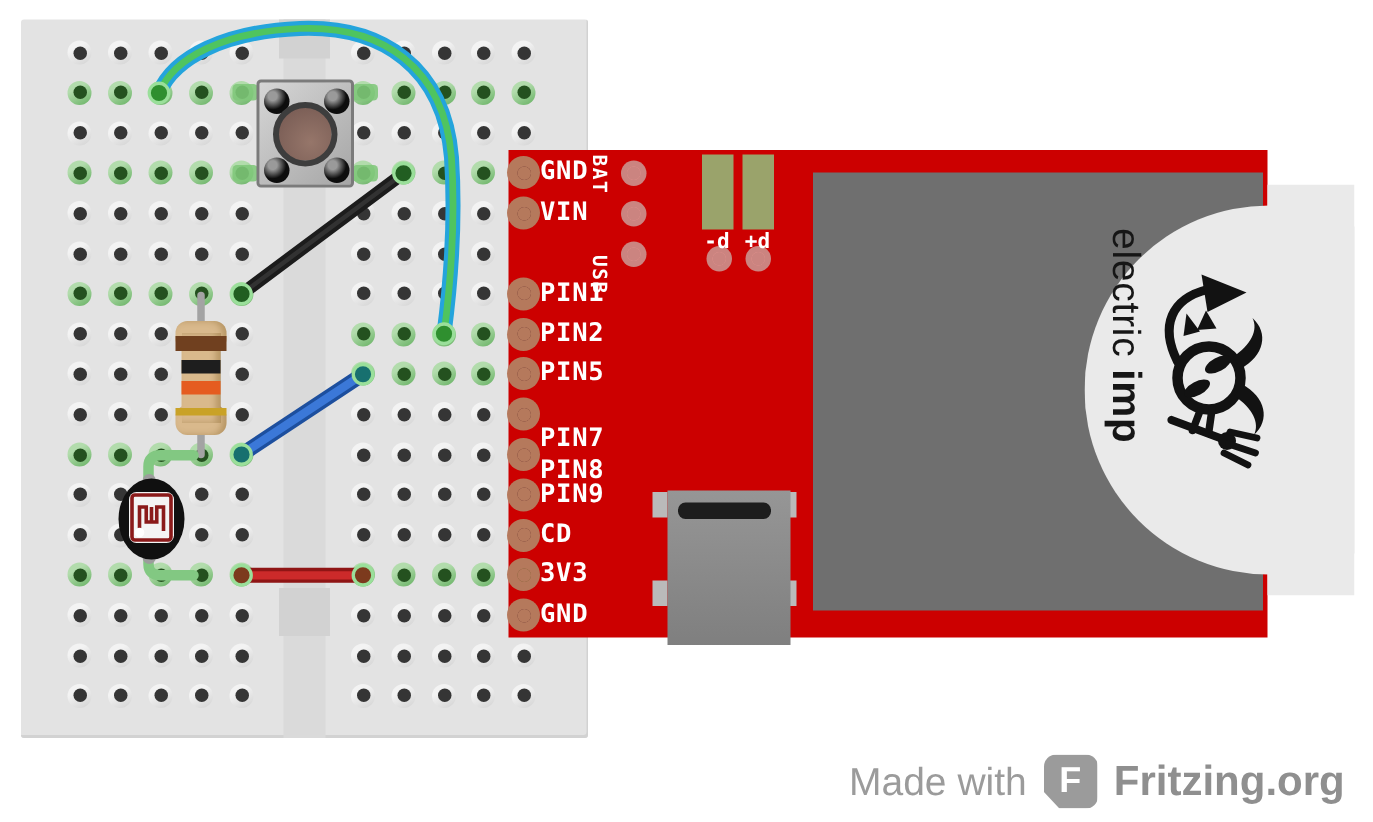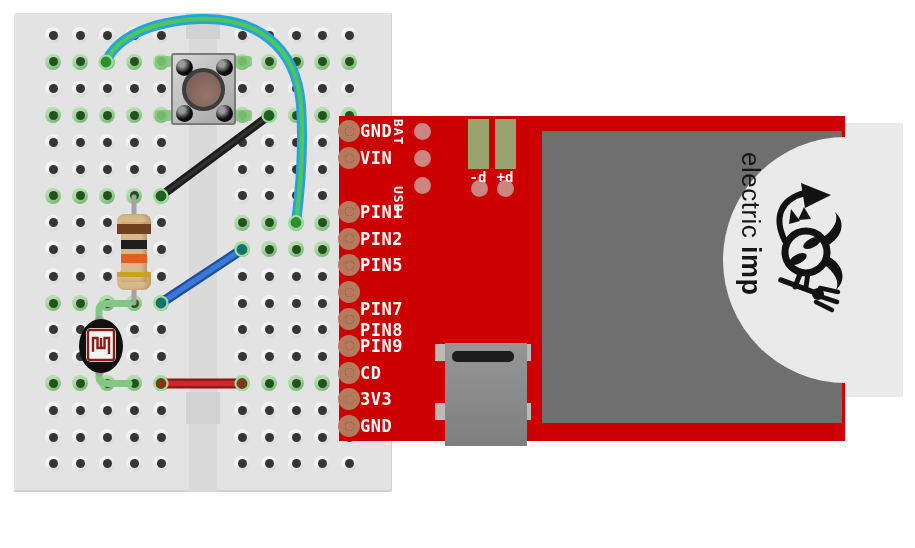--- a/index.html
+++ b/index.html
@@ -34,21 +34,21 @@
   #resistor{position:absolute;left:117px;top:214px;width:34px;height:76px;}
   .res-bulge{position:absolute;left:0;width:34px;height:20px;border-radius:8px;background:#d9b98c;box-shadow:inset -3px 0 4px rgba(120,85,30,.35);}
   #res-neck{position:absolute;left:4px;top:8px;width:26px;height:60px;background:#d9b98c;box-shadow:inset -3px 0 4px rgba(120,85,30,.35);}
   .res-band{position:absolute;}
   
   #ldr{position:absolute;left:79px;top:319px;width:44px;height:54px;}
   #ldr-body{position:absolute;left:0;top:0;width:44px;height:54px;border-radius:50%;background:#101010;}
   #ldr-face{position:absolute;left:7px;top:9px;width:30px;height:34px;background:#f4f4f4;border-radius:5px;}
   .ldr-stub{position:absolute;left:16px;width:9px;height:9px;border-radius:50%;background:#9c9c9c;}
   
-  #pcb{position:absolute;left:339px;top:100px;width:506px;height:325px;z-index:5;margin-top:16px;}
+  #pcb{position:absolute;left:339px;top:100px;width:506px;height:325px;z-index:5;}
   #sd-socket{position:absolute;left:203px;top:15px;width:300px;height:292px;background:#6f6f6f;}
   .pin-pad{position:absolute;width:22px;height:22px;border-radius:50%;}
   .pin-pad::after{content:"";position:absolute;left:6.5px;top:6.5px;width:9px;height:9px;border-radius:50%;background:inherit;}
   .pin-label{position:absolute;color:#ffffff;font:bold 17px "DejaVu Sans Mono",monospace;
              letter-spacing:.5px;white-space:nowrap;transform:translateY(-52%);}
   .vlabel{position:absolute;color:#ffffff;font:bold 13px "DejaVu Sans Mono",monospace;letter-spacing:1px;
           transform:rotate(90deg);transform-origin:0 0;width:60px;height:14px;}
   .pink-pad{position:absolute;width:17px;height:17px;border-radius:50%;}
   .pink-pad::after{content:"";position:absolute;left:4px;top:4px;width:9px;height:9px;border-radius:50%;background:inherit;}
   .batt-pad{position:absolute;top:3px;width:21px;height:50px;}
@@ -425,13 +425,20 @@
       <path d="M 800 274 L 795 287" stroke-width="5"></path>
       <path d="M 808 273 L 806 287" stroke-width="5"></path>
       <path d="M 781 280 L 816 293" stroke-width="5.5"></path>
       <circle cx="818" cy="294" r="6" fill="#121212" stroke="none"></circle>
       <path d="M 820 288 L 838 292" stroke-width="4.5"></path>
       <path d="M 819 296 L 837 302" stroke-width="4.5"></path>
       <path d="M 816 302 L 832 310" stroke-width="4.5"></path>
     </g>
   </svg>
 
+  <div id="footer">
+    <span id="made-with">Made with</span>
+    <div id="fritzing-logo">
+        <span>F</span>
+      </div>
+    <span id="fritzing-brand">Fritzing.org</span>
+  </div>
 </div>
 
 </body></html>

